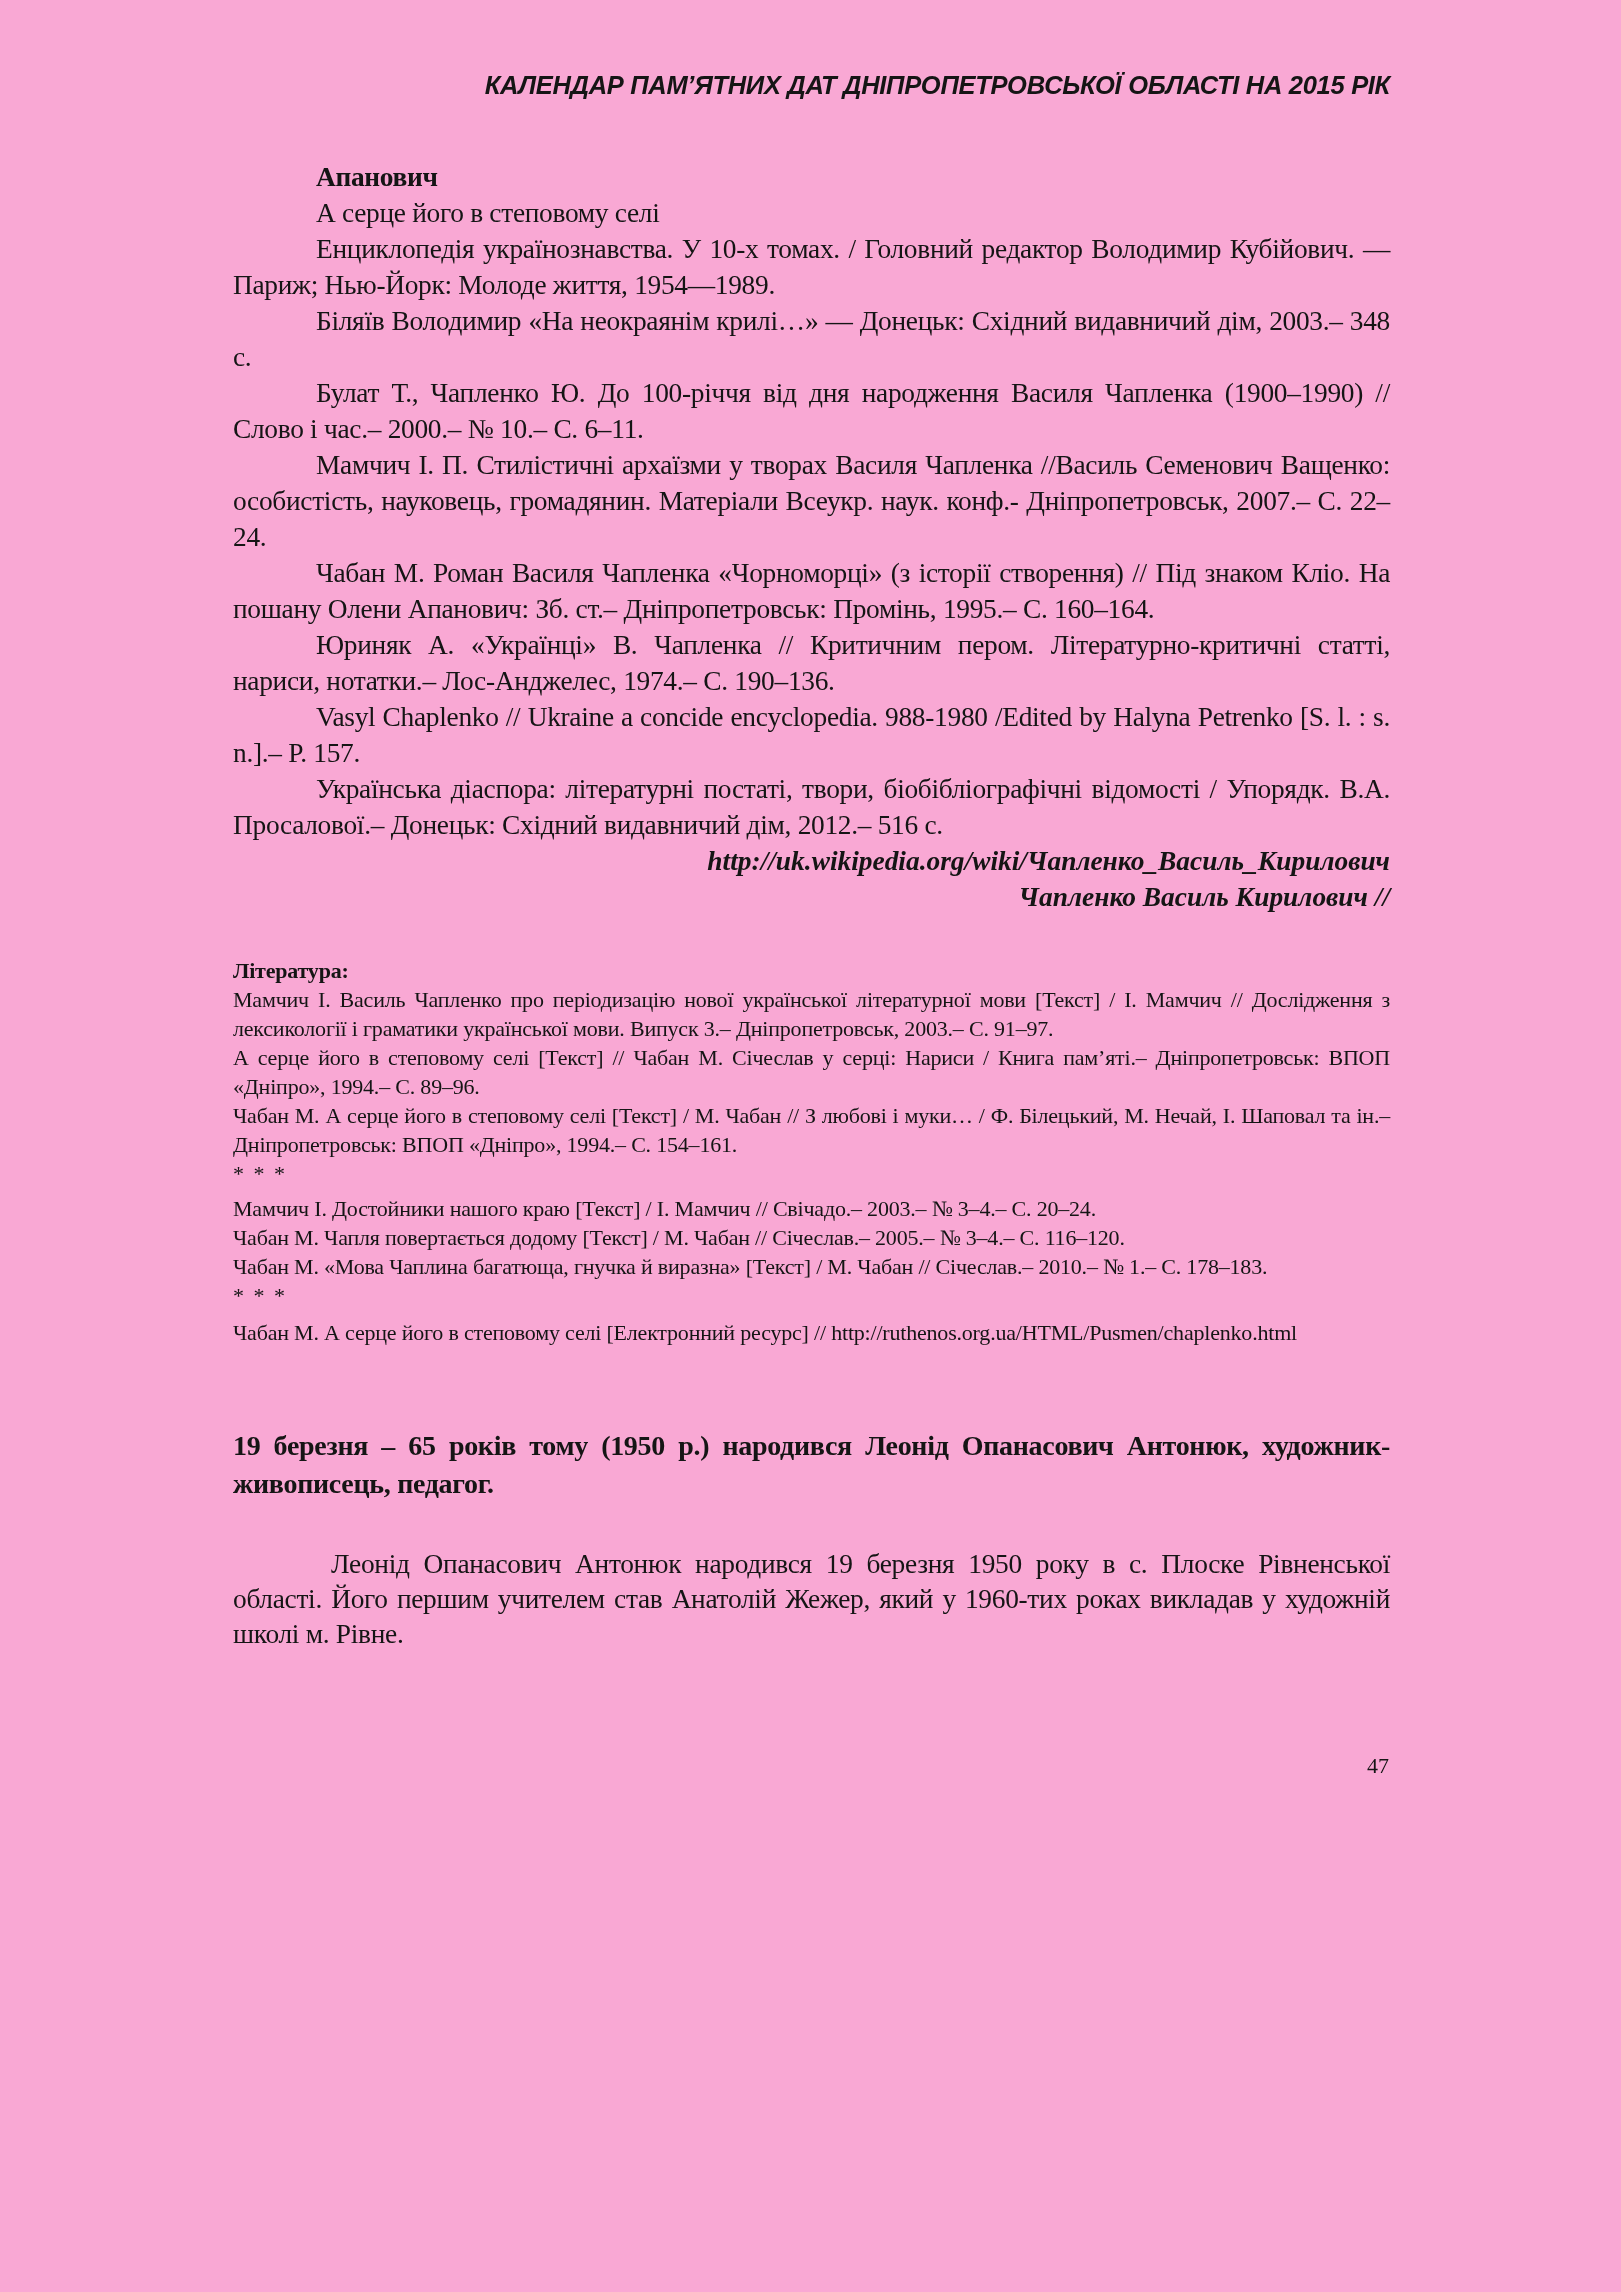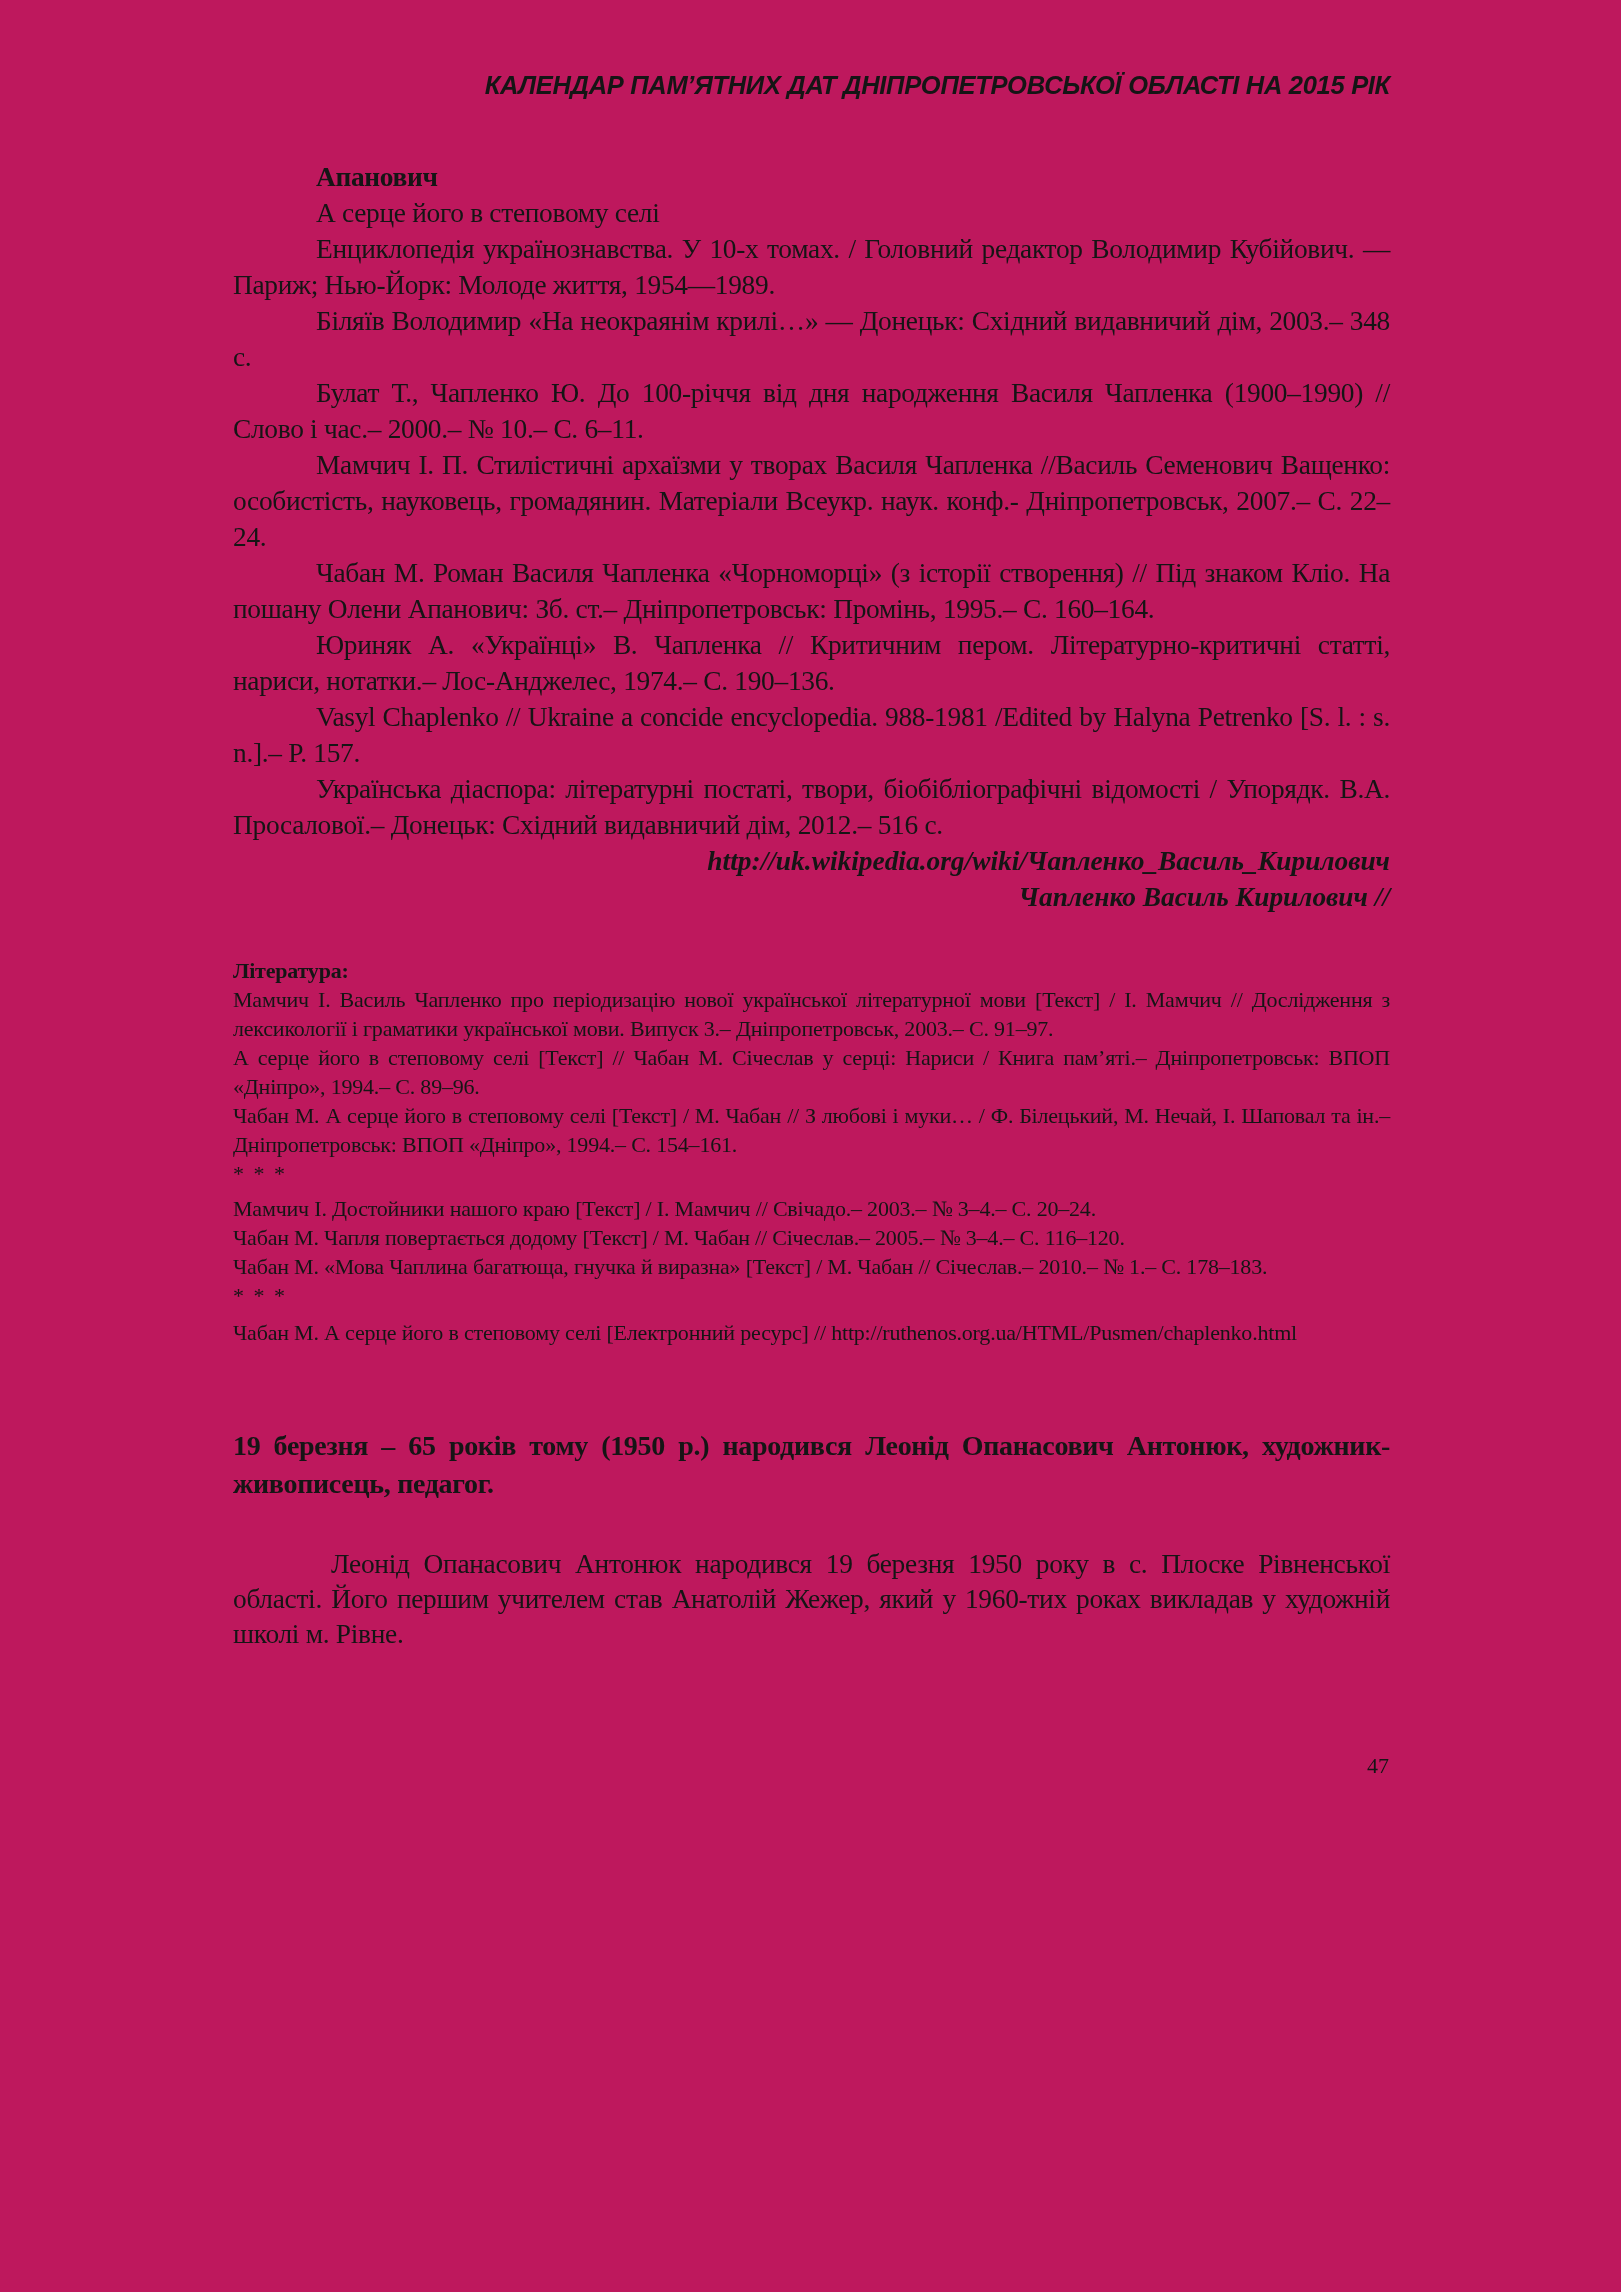--- a/index.html
+++ b/index.html
@@ -1,20 +1,20 @@
 <!DOCTYPE html>
 <html><head>
 <meta charset="utf-8">
 <style>
   * { margin:0; padding:0; box-sizing:border-box; }
   html,body { background:#e8e8e8; }
   .page {
     position:relative;
     width:1621px; height:2293px;
-    background:#be185d;
+    background:#f9a8d4;
     color:#151515;
     font-family:"Liberation Serif", serif;
     overflow:hidden;
   }
   .content {
     position:absolute;
     left:233px; top:0;
     width:1157px;
   }
   .running-head {
@@ -90,21 +90,21 @@
 
     <div class="sources">
       <p class="b ind">Апанович</p>
       <p class="ind">А серце його в степовому селі</p>
       <p class="jp">Енциклопедія українознавства. У 10-х томах. / Головний редактор Володимир Кубійович. — Париж; Нью-Йорк: Молоде життя, 1954—1989.</p>
       <p class="jp">Біляїв Володимир «На неокраянім крилі…» — Донецьк: Східний видавничий дім, 2003.– 348 с.</p>
       <p class="jp">Булат Т., Чапленко Ю. До 100-річчя від дня народження Василя Чапленка (1900–1990) // Слово і час.– 2000.– № 10.– С. 6–11.</p>
       <p class="jp">Мамчич І. П. Стилістичні архаїзми у творах Василя Чапленка //Василь Семено­вич Ващенко: особистість, науковець, громадянин. Матеріали Всеукр. наук. конф.- Дніпропетровськ, 2007.– С. 22–24.</p>
       <p class="jp">Чабан М. Роман Василя Чапленка «Чорноморці» (з історії створення) // Під зна­ком Кліо. На пошану Олени Апанович: Зб. ст.– Дніпропетровськ: Промінь, 1995.– С. 160–164.</p>
       <p class="jp">Юриняк А. «Українці» В. Чапленка // Критичним пером. Літературно-критичні статті, нариси, нотатки.– Лос-Анджелес, 1974.– С. 190–136.</p>
-      <p class="jp">Vasyl Chaplenko // Ukraine a concide encyclopedia. 988-1981 /Edited by Halyna Petrenko [S. l. : s. n.].– P. 157.</p>
+      <p class="jp">Vasyl Chaplenko // Ukraine a concide encyclopedia. 988-1980 /Edited by Halyna Petrenko [S. l. : s. n.].– P. 157.</p>
       <p class="jp">Українська діаспора: літературні постаті, твори, біобібліографічні відомості / Упорядк. В.А. Просалової.– Донецьк: Східний видавничий дім, 2012.– 516 с.</p>
     </div>
 
     <div class="attr">
       <p>http://uk.wikipedia.org/wiki/Чапленко_Василь_Кирилович</p>
       <p>Чапленко Василь Кирилович //</p>
     </div>
 
     <div class="lit">
       <p class="lit-heading">Література:</p>

